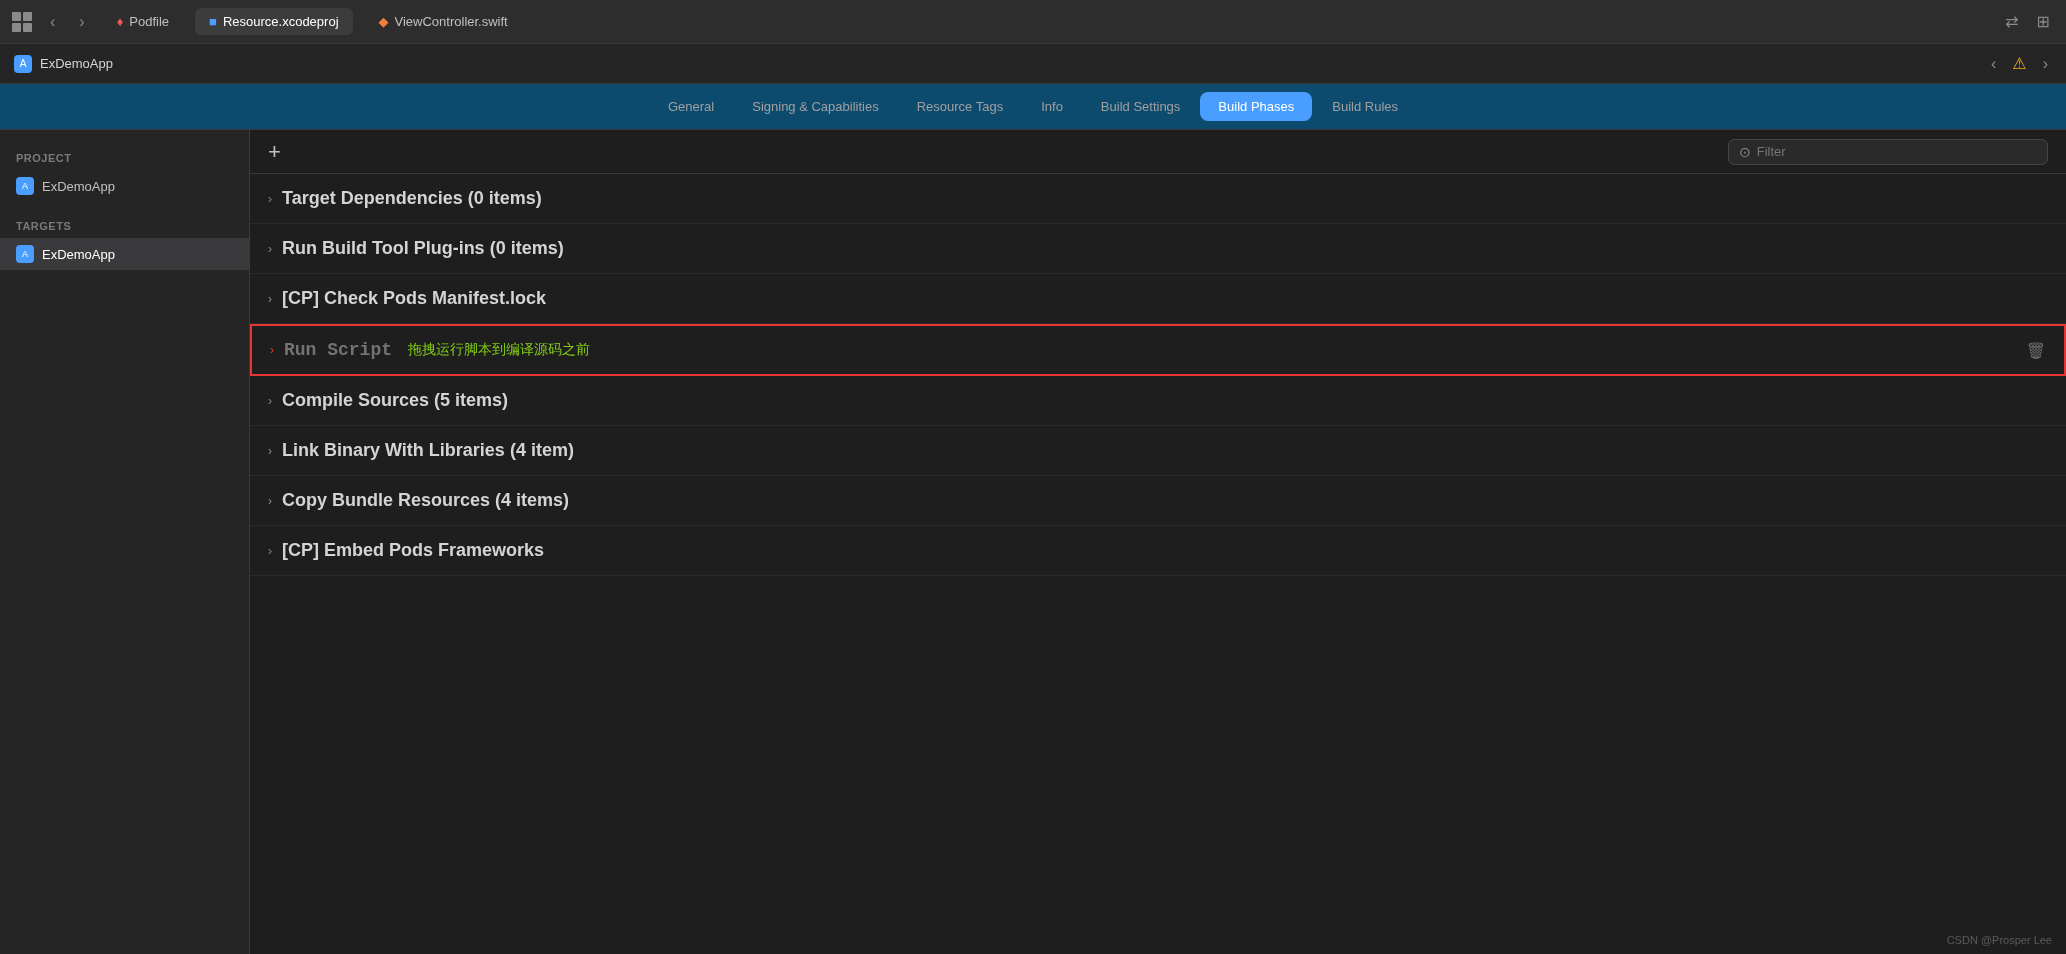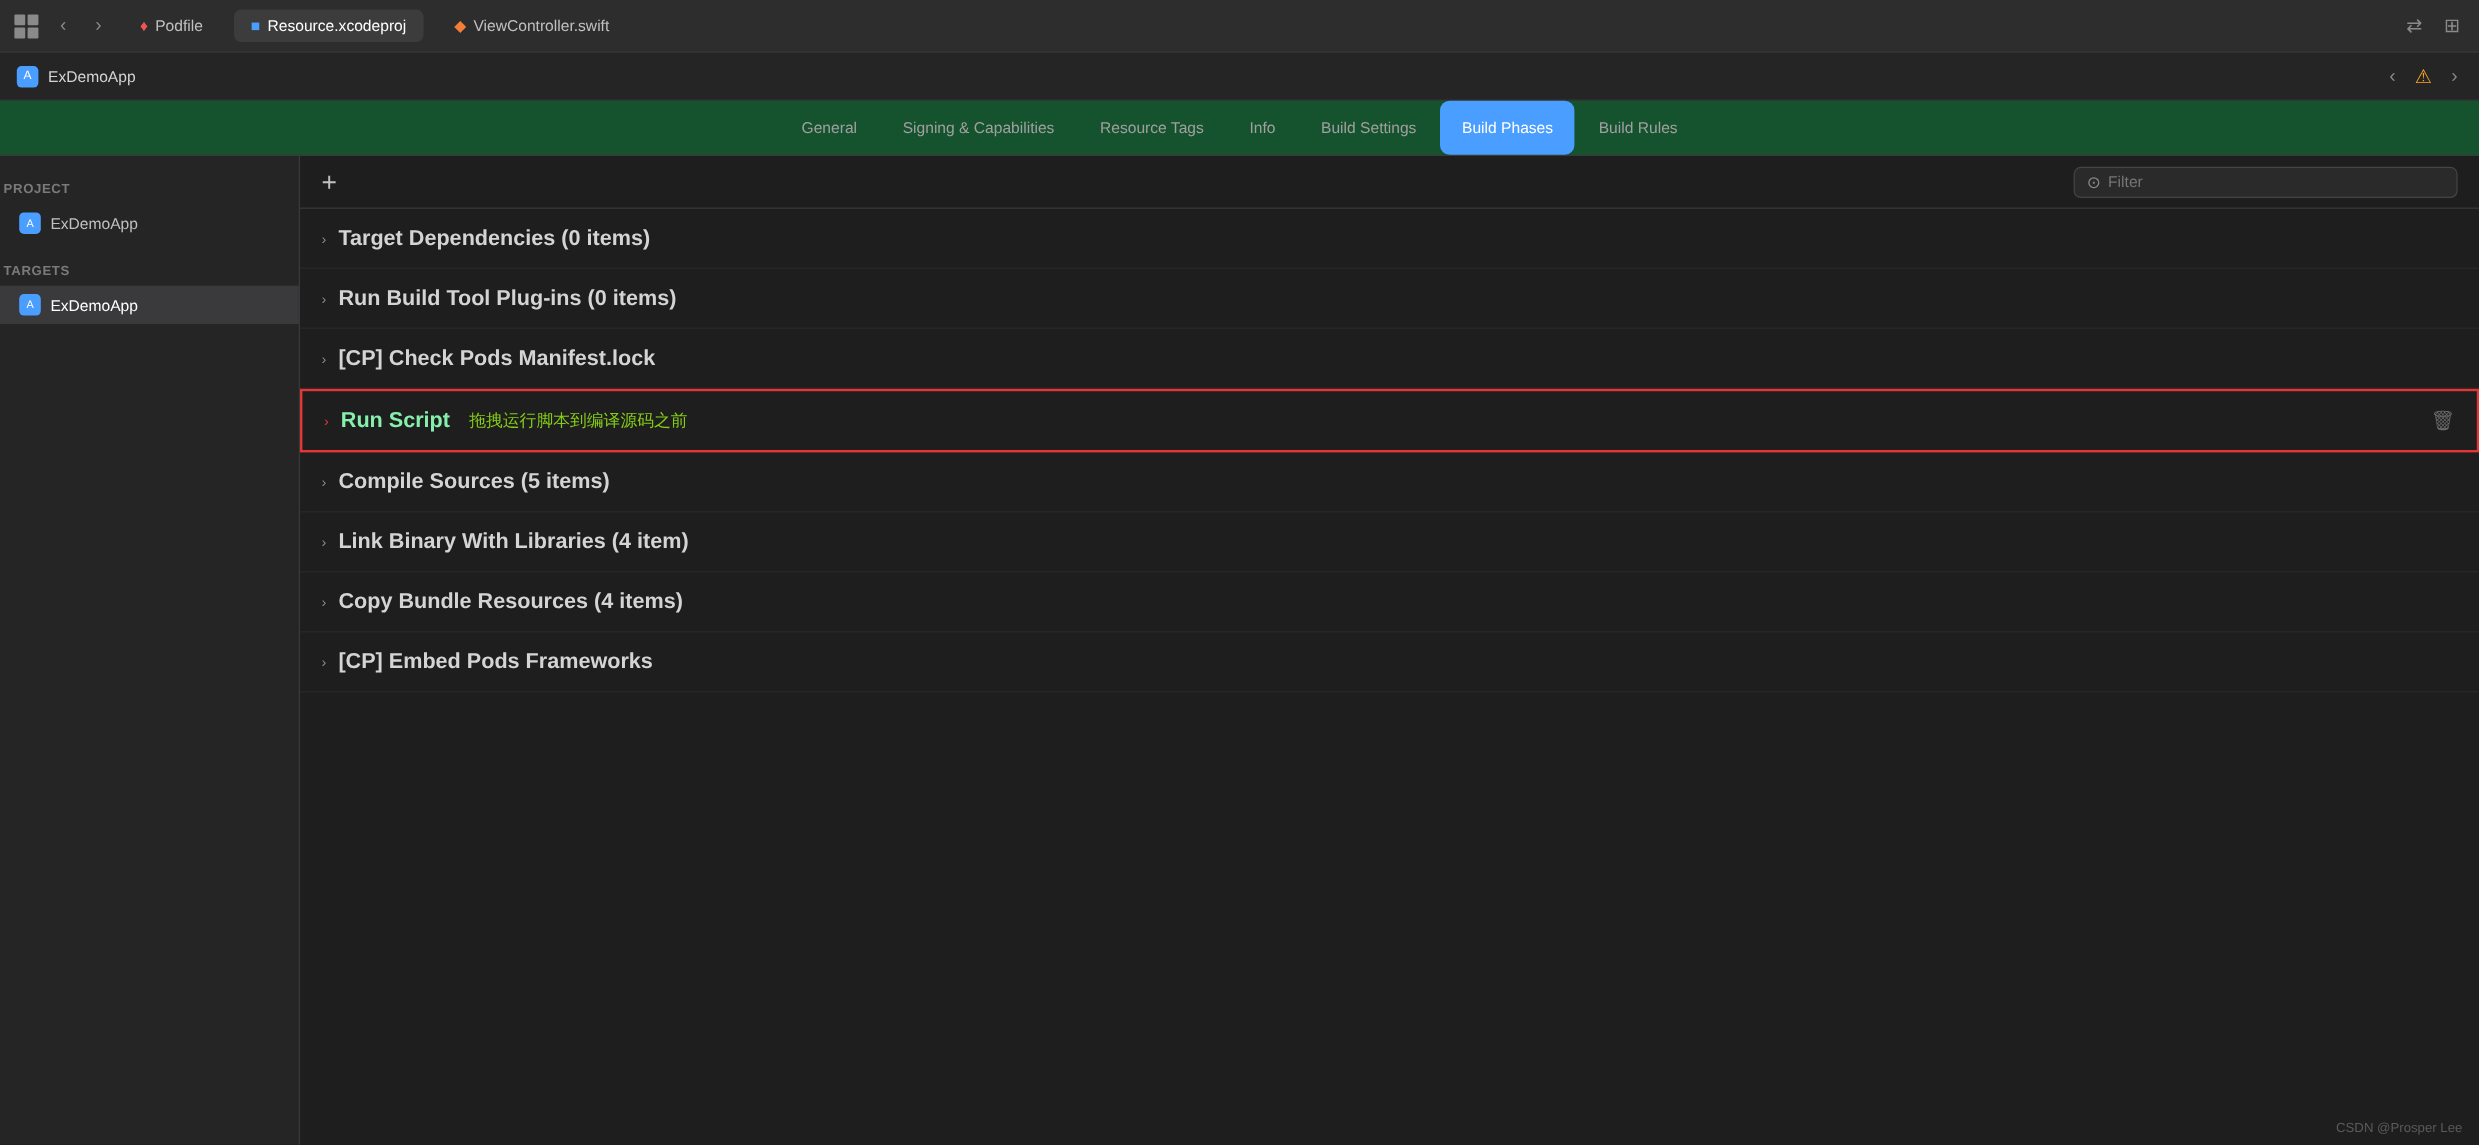--- a/index.html
+++ b/index.html
@@ -113,22 +113,23 @@
 
     
     .main {
       display: flex;
       height: calc(954px - 44px - 40px - 46px);
     }
 
     
     .tabs-bar {
       height: 46px;
-      background: #14532d;
-      display: flex;
+      background: #0c4a6e;
+      display: flex;
+      align-items: center;
       justify-content: center;
       gap: 2px;
       border-bottom: 1px solid #3a3a3a;
       padding: 0 20px;
     }
     .tab-btn {
       padding: 7px 18px;
       border-radius: 8px;
       border: none;
       background: none;
@@ -147,21 +148,21 @@
       width: 250px;
       background: #252526;
       border-right: 1px solid #3a3a3a;
       padding: 16px 0;
       flex-shrink: 0;
     }
     .sidebar-section-label {
       font-size: 11px;
       font-weight: 700;
       color: #7a7a7a;
-      padding: 6px 3px;
+      padding: 6px 16px;
       letter-spacing: 0.5px;
       text-transform: uppercase;
     }
     .sidebar-item {
       display: flex;
       align-items: center;
       gap: 8px;
       padding: 7px 16px;
       cursor: pointer;
       color: #c0c0c0;
@@ -249,21 +250,22 @@
       margin-right: 10px;
       font-size: 12px;
       flex-shrink: 0;
     }
     .phase-title {
       font-weight: 600;
       font-size: 18px;
       color: #d4d4d4;
     }
     .phase-title.red-text {
-      color: #86efac;
+      color: #737373;
+      font-family: Liberation Mono, monospace;
     }
     .phase-hint {
       margin-left: 16px;
       color: #84cc16;
       font-size: 14px;
     }
     .trash-btn {
       margin-left: auto;
       background: none;
       border: none;

